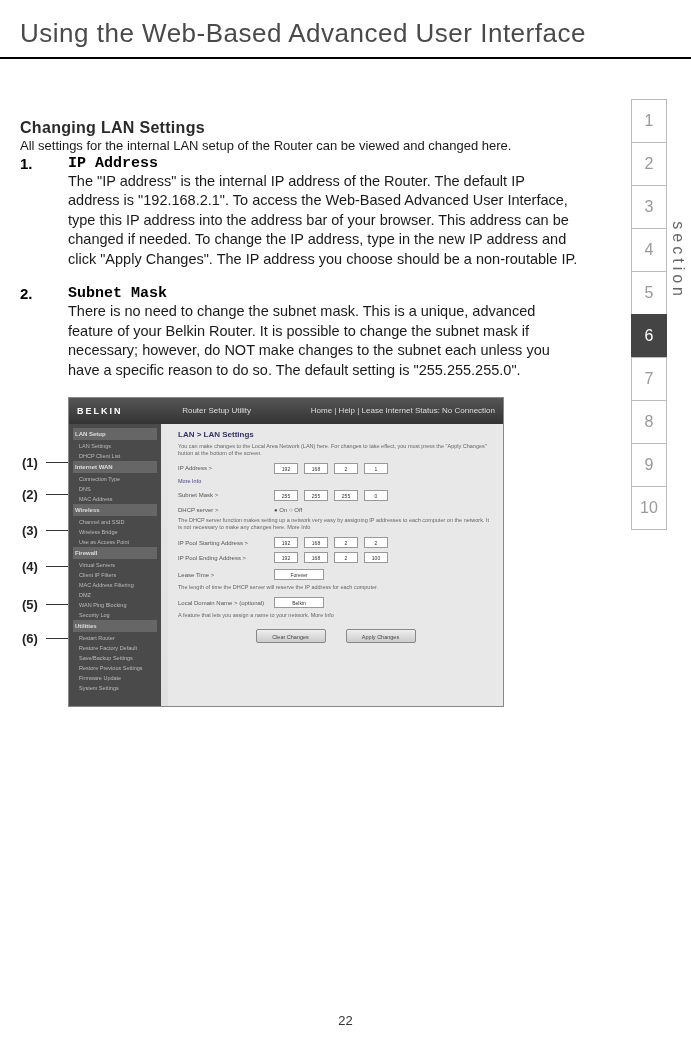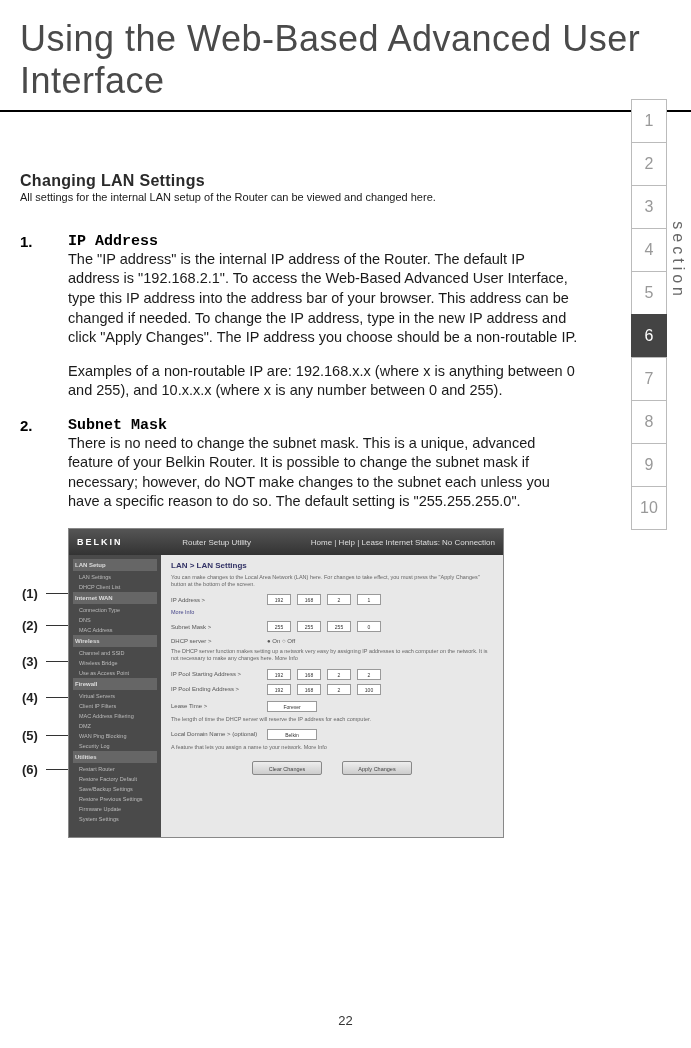--- a/index.html
+++ b/index.html
@@ -9,21 +9,21 @@
     }
     body {
       width: 691px;
       height: 1048px;
       background: #fff;
       font-family: Arial, Helvetica, sans-serif;
       position: relative;
       color: #000;
     }
     .page-title {
-      font-size: 36px;
+      font-size: 26px;
       font-weight: 300;
       letter-spacing: 0.5px;
       padding: 18px 0 8px 20px;
       color: #4a4a4a;
       font-stretch: condensed;
     }
     .title-underline {
       border-top: 2px solid #000;
       margin-bottom: 60px;
     }
@@ -31,23 +31,23 @@
       padding: 0 30px 0 20px;
       width: 610px;
     }
     .section-heading {
       font-size: 16px;
       font-weight: bold;
       color: #2a2a2a;
       letter-spacing: 0.3px;
     }
     .intro-text {
-      font-size: 11px;
+      font-size: 13px;
       line-height: 1.35;
-      margin-bottom: 28px;
+      margin-bottom: 0;
       color: #1a1a1a;
     }
     .item {
       margin-bottom: 16px;
     }
     .item-header {
       display: flex;
       gap: 24px;
     }
     .item-number {
@@ -132,20 +132,21 @@
     }
     .ss-logo {
       font-weight: bold;
       letter-spacing: 2px;
       color: #fff;
       font-size: 9px;
     }
     .ss-body {
       display: flex;
       height: calc(100% - 26px);
+      gap: 7px;
     }
     .ss-sidebar {
       width: 92px;
       background: #4a4a4a;
       padding: 4px 4px;
     }
     .ss-sidebar-section {
       color: #ddd;
       font-size: 6px;
       font-weight: bold;
@@ -264,21 +265,20 @@
   <div class="section-heading">Changing LAN Settings</div>
   <div class="intro-text">All settings for the internal LAN setup of the Router can be viewed and changed here.</div>
 
   <div class="item">
     <div class="item-header">
       <span class="item-number">1.</span>
       <span class="item-title">IP Address</span>
     </div>
     <div class="item-body">
       <p>The "IP address" is the internal IP address of the Router. The default IP address is "192.168.2.1". To access the Web-Based Advanced User Interface, type this IP address into the address bar of your browser. This address can be changed if needed. To change the IP address, type in the new IP address and click "Apply Changes". The IP address you choose should be a non-routable IP.</p>
-      <p>Examples of a non-routable IP are: 192.168.x.x (where x is anything between 0 and 255), and 10.x.x.x (where x is any number between 0 and 255).</p>
     </div>
   </div>
 
   <div class="item">
     <div class="item-header">
       <span class="item-number">2.</span>
       <span class="item-title">Subnet Mask</span>
     </div>
     <div class="item-body">
       <p><span>There is no need to change the subnet mask. This is a unique, advanced feature of your Belkin Router. It is possible to change the subnet mask if necessary; however, do </span><span class="bold-inline">NOT</span><span> make changes to the subnet each unless you have a specific reason to do so. The default setting is "255.255.255.0".</span></p>

